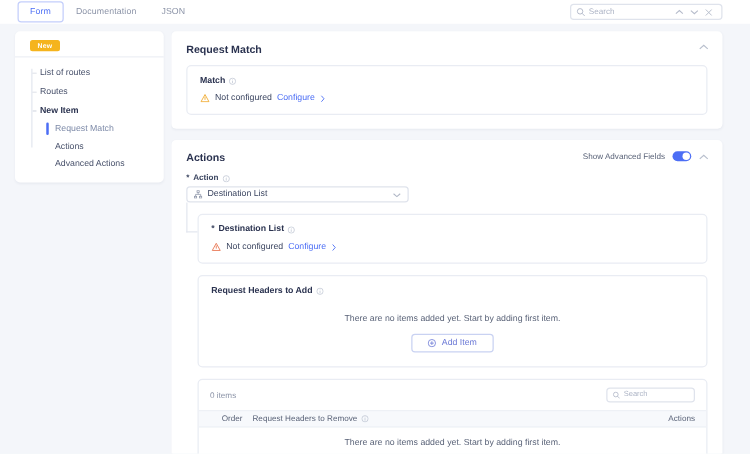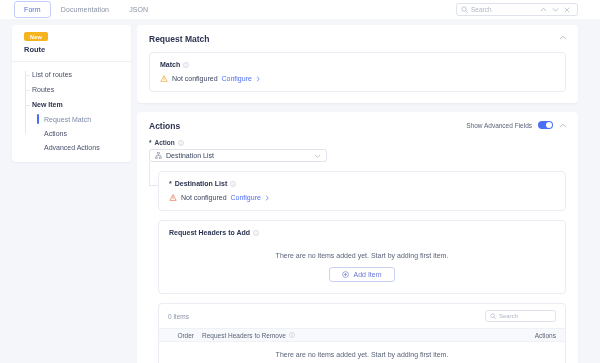--- a/index.html
+++ b/index.html
@@ -298,21 +298,20 @@
         </svg>
     </span>
   </div>
 </div>
 
 <div class="body">
 
   <div class="sidebar-col">
     <div class="side-card">
       <div class="badge">New</div>
-      <div class="side-title">Route</div>
       <div class="side-sep"></div>
 
       <div class="tree">
         <div class="tree-line"></div>
 
         <div class="tnode">
           <span class="dash">–</span>
           <span>List of routes</span>
         </div>
 

